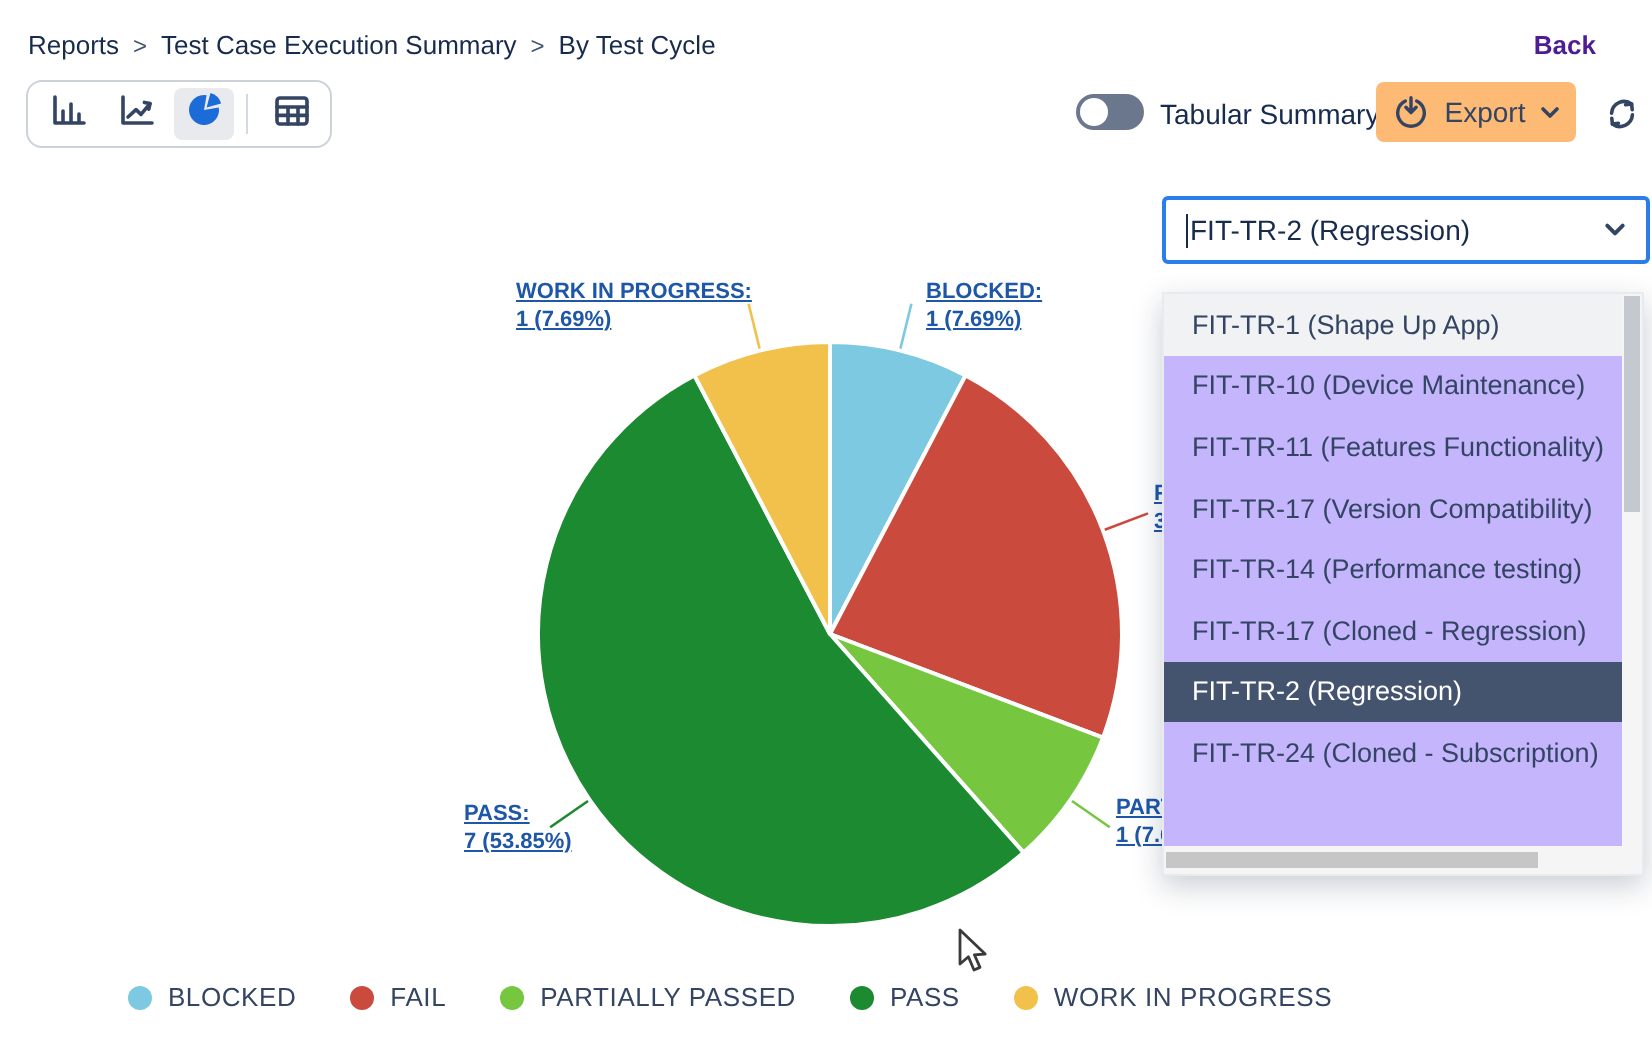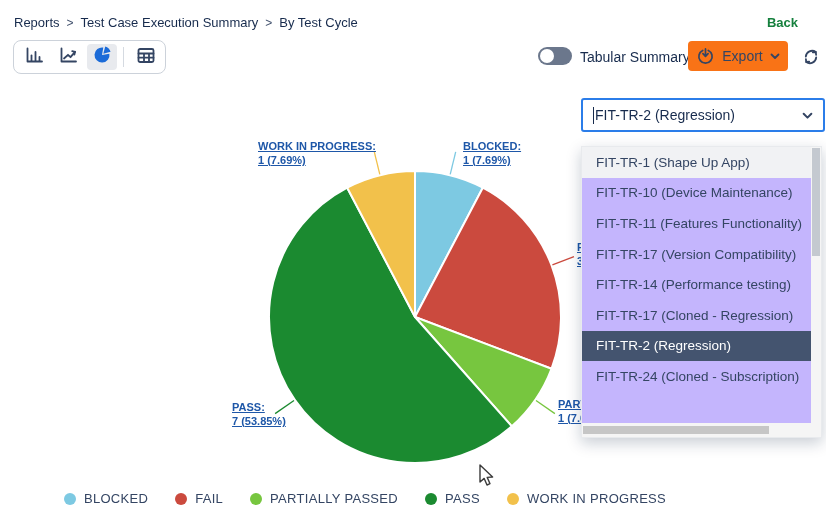--- a/index.html
+++ b/index.html
@@ -3,35 +3,35 @@
 <meta charset="utf-8">
 <style>
   html,body{margin:0;padding:0;background:#fff;}
   .stage{position:relative;width:826px;height:530px;background:#ffffff;overflow:hidden;
          font-family:"Liberation Sans",sans-serif;color:#172b4d;}
 
   
   .breadcrumb{position:absolute;left:14px;top:15px;font-size:13px;color:#172b4d;white-space:nowrap;}
   .breadcrumb .crumb{color:#172b4d;}
   .breadcrumb .sep{color:#42526e;margin:0 7px;font-size:12px;}
-  .back-link{position:absolute;top:15px;right:28px;font-size:13px;font-weight:bold;color:#15803d;cursor:pointer;}
+  .back-link{position:absolute;top:15px;right:28px;font-size:13px;font-weight:bold;color:#4c1d95;cursor:pointer;}
 
   
   .chart-toolbar{position:absolute;left:13px;top:40px;height:34px;display:inline-flex;align-items:center;
                  gap:4px;padding:0 5px;background:#fff;border:1px solid #ccd2da;border-radius:8px;box-sizing:border-box;}
   .ct-btn{width:30px;height:26px;display:flex;align-items:center;justify-content:center;border-radius:4px;cursor:pointer;}
   .ct-btn.selected{background:#e8eaee;}
   .ct-divider{width:1px;height:20px;background:#d5dae1;margin:0 2px;}
   .icon-stroke{stroke:#344563;stroke-width:1.8;fill:none;stroke-linecap:round;stroke-linejoin:round;}
 
   
   .toggle{position:absolute;left:538px;top:47px;width:34px;height:18px;border-radius:9px;background:#6b778c;cursor:pointer;}
   .toggle .knob{position:absolute;left:2px;top:2px;width:14px;height:14px;border-radius:50%;background:#fff;}
   .toggle-label{position:absolute;left:580px;top:49px;font-size:14px;color:#172b4d;}
-  .export-btn{position:absolute;left:688px;top:41px;width:100px;height:30px;background:#f97316;border-radius:4px;
+  .export-btn{position:absolute;left:688px;top:41px;width:100px;height:30px;background:#fdba74;border-radius:4px;
               display:flex;align-items:center;justify-content:center;gap:7px;cursor:pointer;}
   .export-btn span{font-size:14px;color:#344563;}
   .refresh-btn{position:absolute;left:801px;top:47px;width:20px;height:20px;cursor:pointer;}
 
   
   .pie-svg{position:absolute;left:0;top:0;z-index:1;}
   .slice-label{position:absolute;z-index:2;font-size:11px;font-weight:bold;line-height:14px;
                color:#1e57a8;text-decoration:underline;white-space:nowrap;cursor:pointer;}
 
   

